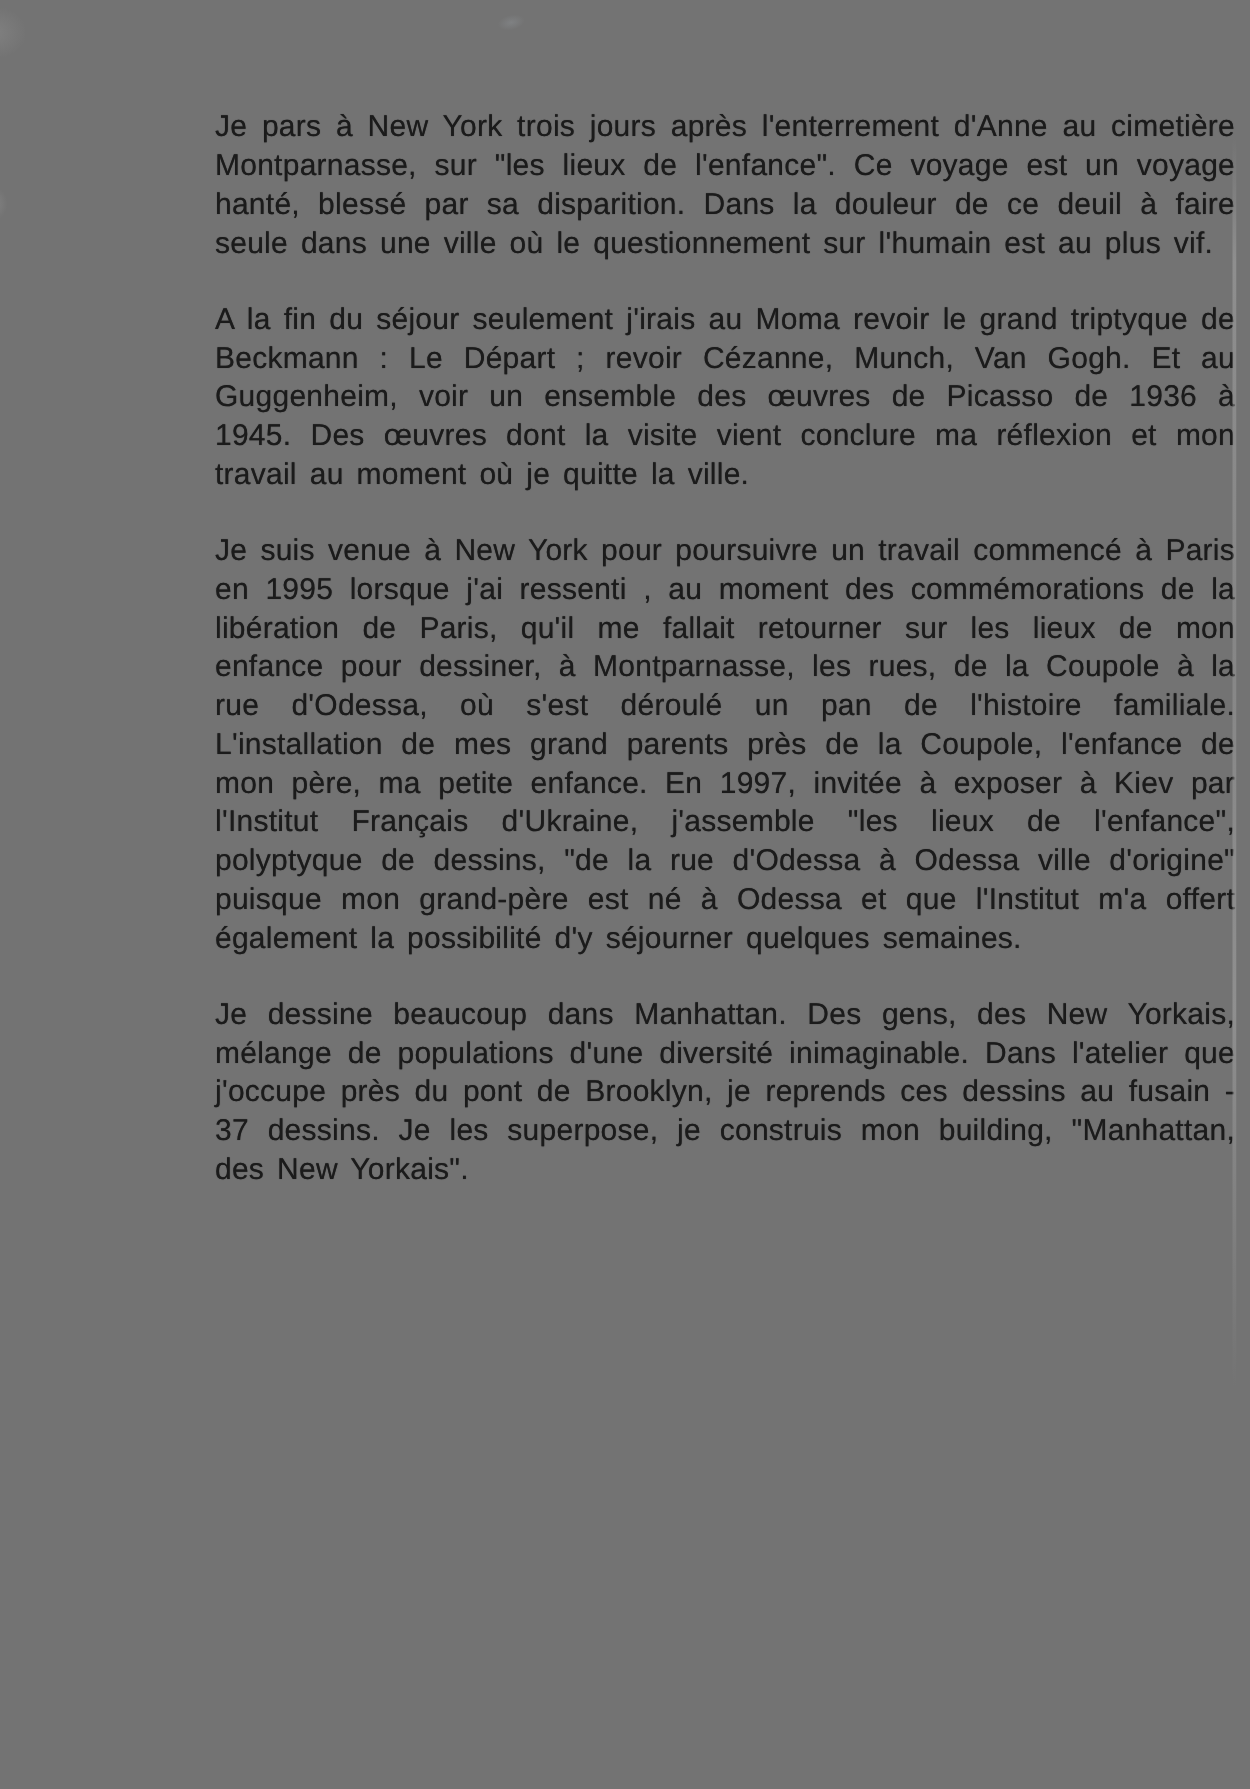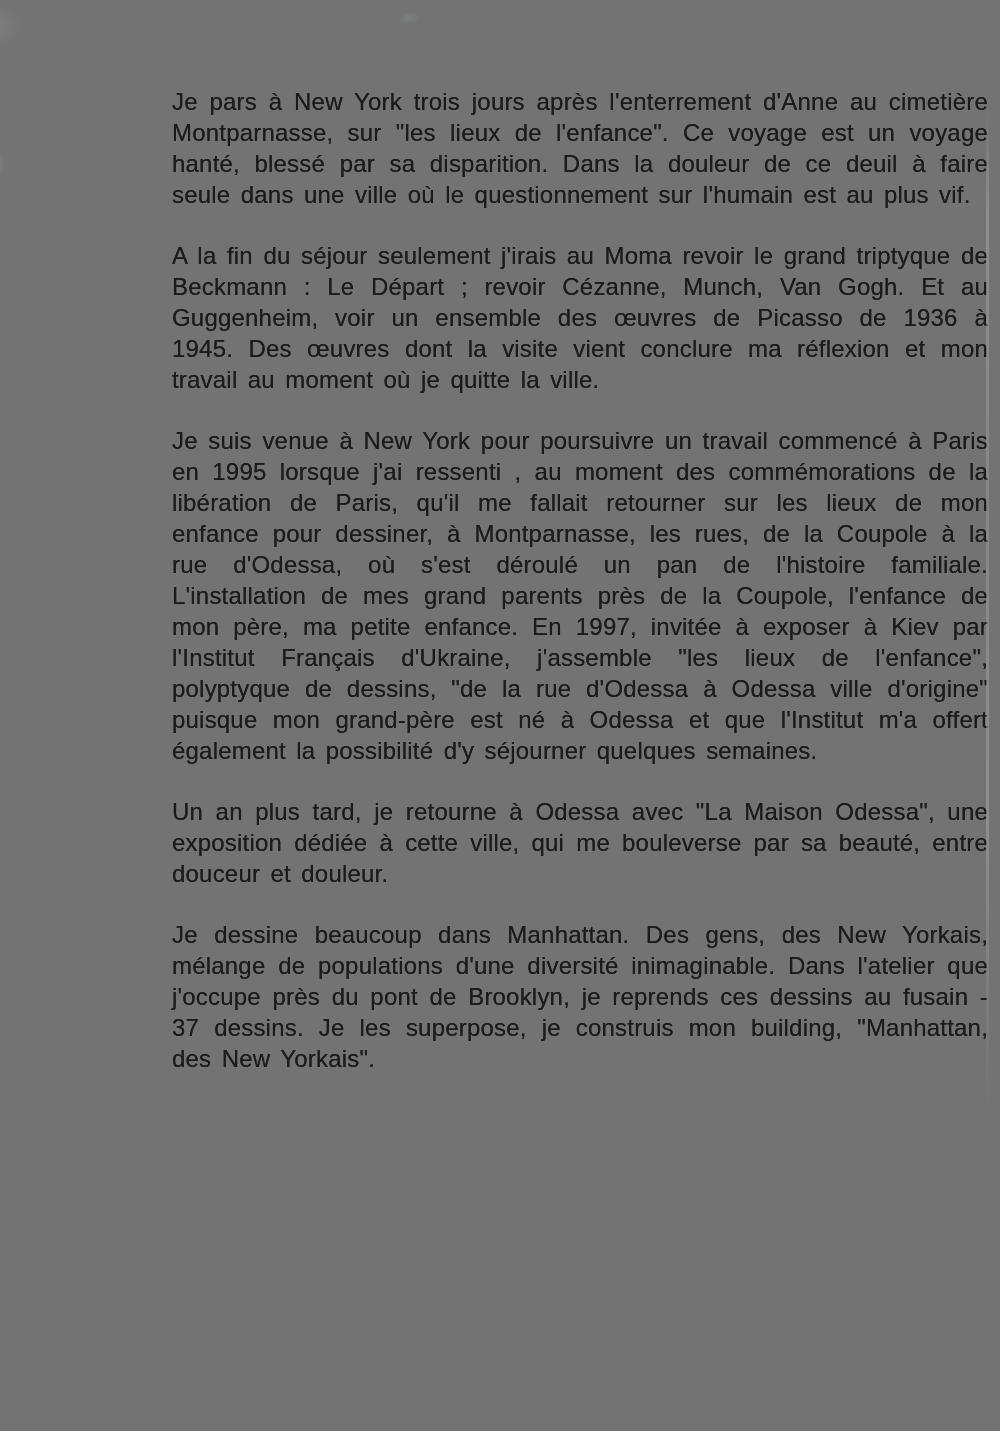--- a/index.html
+++ b/index.html
@@ -79,19 +79,18 @@
 <div class="page">
 
   <span class="scan-smudge-top"></span>
   <span class="scan-smudge-corner"></span>
   <span class="scan-speck-left"></span>
 
   <div class="text-block">
     <p>Je pars à New York trois jours après l'enterrement d'Anne au cimetière Montparnasse, sur "les lieux de l'enfance". Ce voyage est un voyage hanté, blessé par sa disparition. Dans la douleur de ce deuil à faire seule dans une ville où le questionnement sur l'humain est au plus vif.</p>
     <p>A la fin du séjour seulement j'irais au Moma revoir le grand triptyque de Beckmann : Le Départ ; revoir Cézanne, Munch, Van Gogh. Et au Guggenheim, voir un ensemble des œuvres de Picasso de 1936 à 1945. Des œuvres dont la visite vient conclure ma réflexion et mon travail au moment où je quitte la ville.</p>
     <p>Je suis venue à New York pour poursuivre un travail commencé à Paris en 1995 lorsque j'ai ressenti , au moment des commémorations de la libération de Paris, qu'il me fallait retourner sur les lieux de mon enfance pour dessiner, à Montparnasse, les rues, de la Coupole à la rue d'Odessa, où s'est déroulé un pan de l'histoire familiale. L'installation de mes grand parents près de la Coupole, l'enfance de mon père, ma petite enfance. En 1997, invitée à exposer à Kiev par l'Institut Français d'Ukraine, j'assemble "les lieux de l'enfance", polyptyque de dessins, "de la rue d'Odessa à Odessa ville d'origine" puisque mon grand-père est né à Odessa et que l'Institut m'a offert également la possibilité d'y séjourner quelques semaines.</p>
-    <p>Un an plus tard, je retourne à Odessa avec "La Maison Odessa", une exposition dédiée à cette ville, qui me bouleverse par sa beauté, entre douceur et douleur.</p>
     <p>Je dessine beaucoup dans Manhattan. Des gens, des New Yorkais, mélange de populations d'une diversité inimaginable. Dans l'atelier que j'occupe près du pont de Brooklyn, je reprends ces dessins au fusain - 37 dessins. Je les superpose, je construis mon building, "Manhattan, des New Yorkais".</p>
   </div>
 
   <span class="scan-edge-right"></span>
 
 </div>
 
 </body></html>

